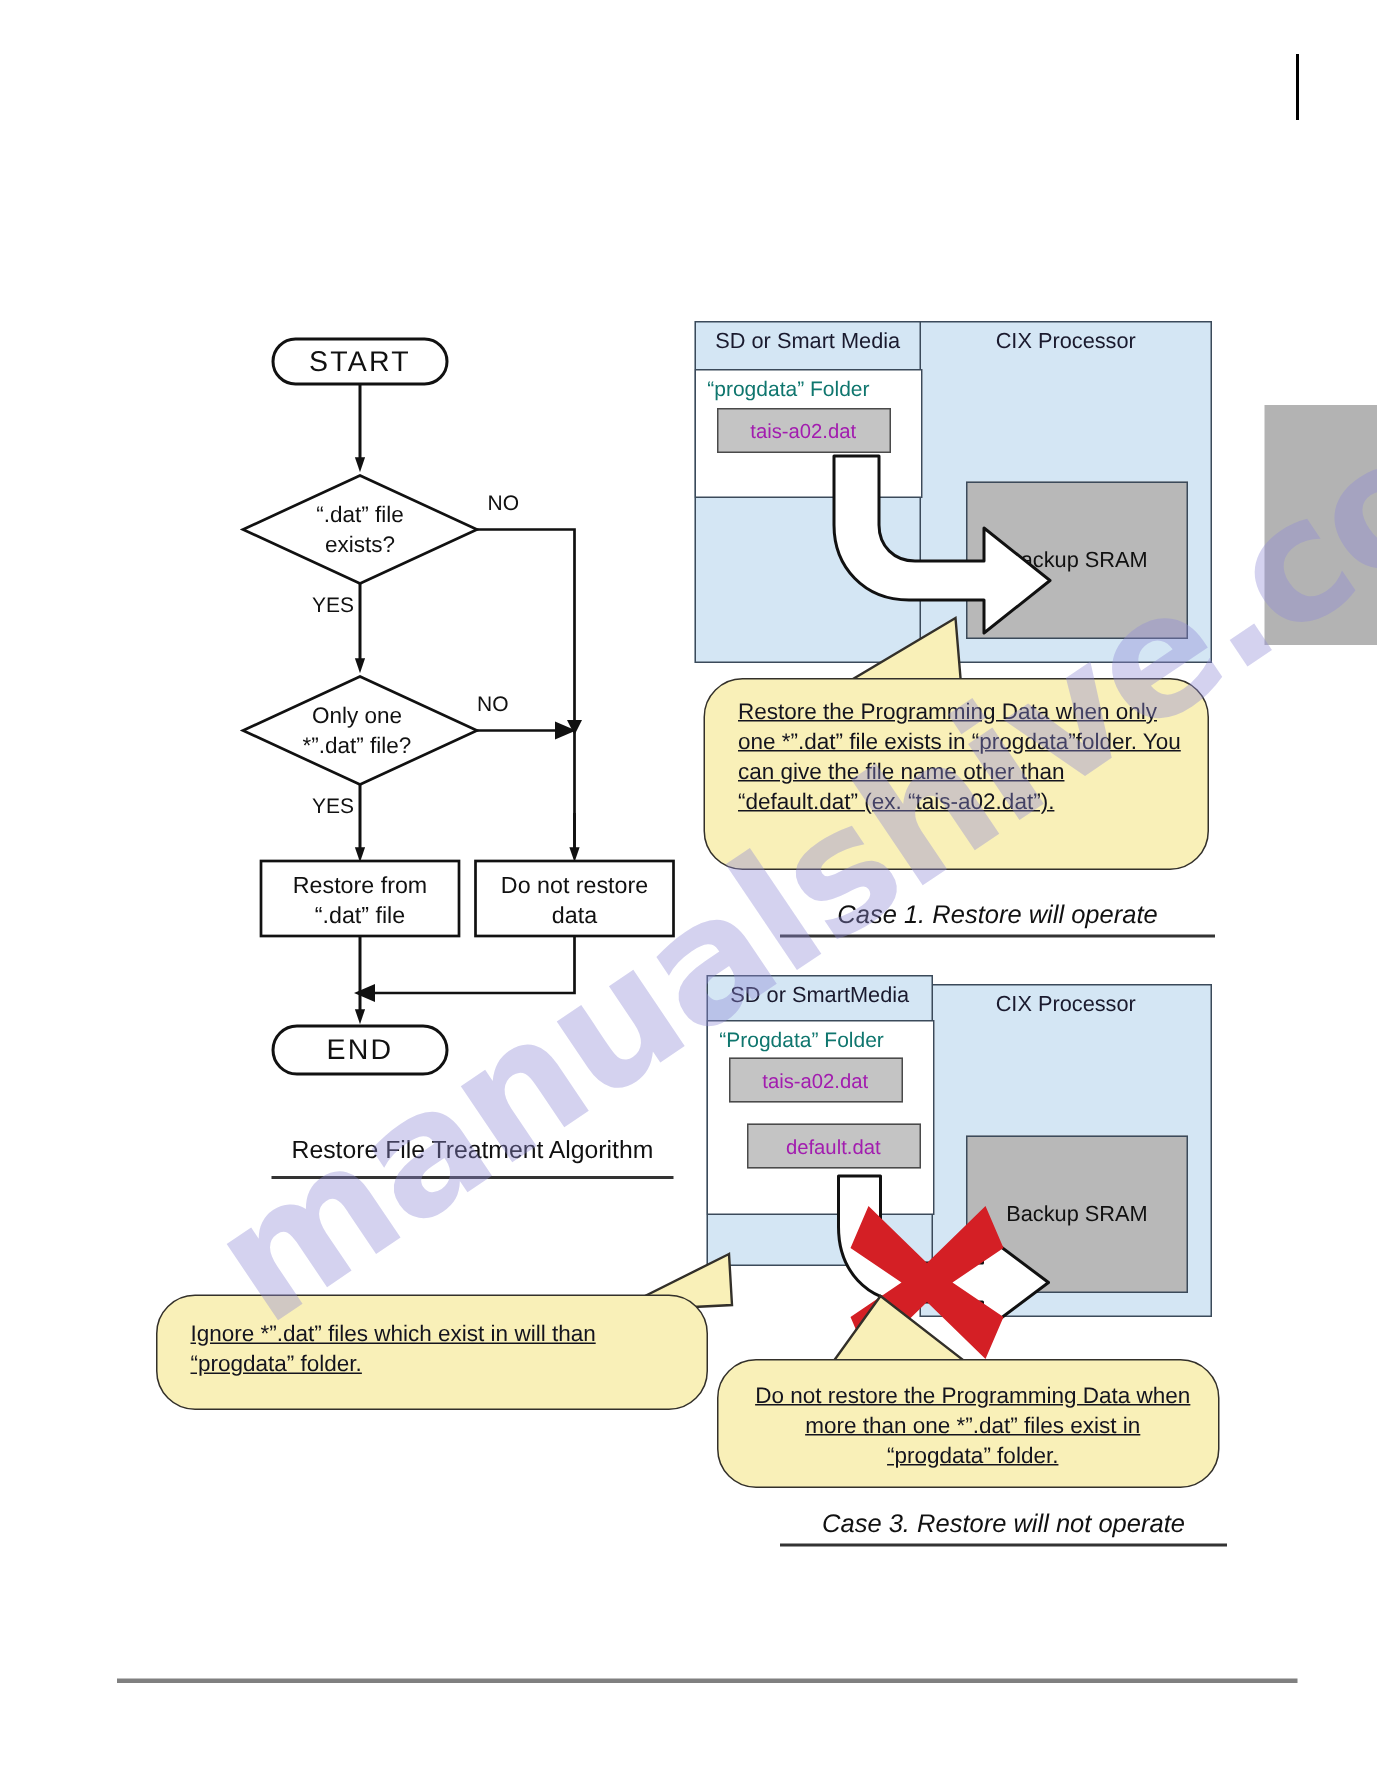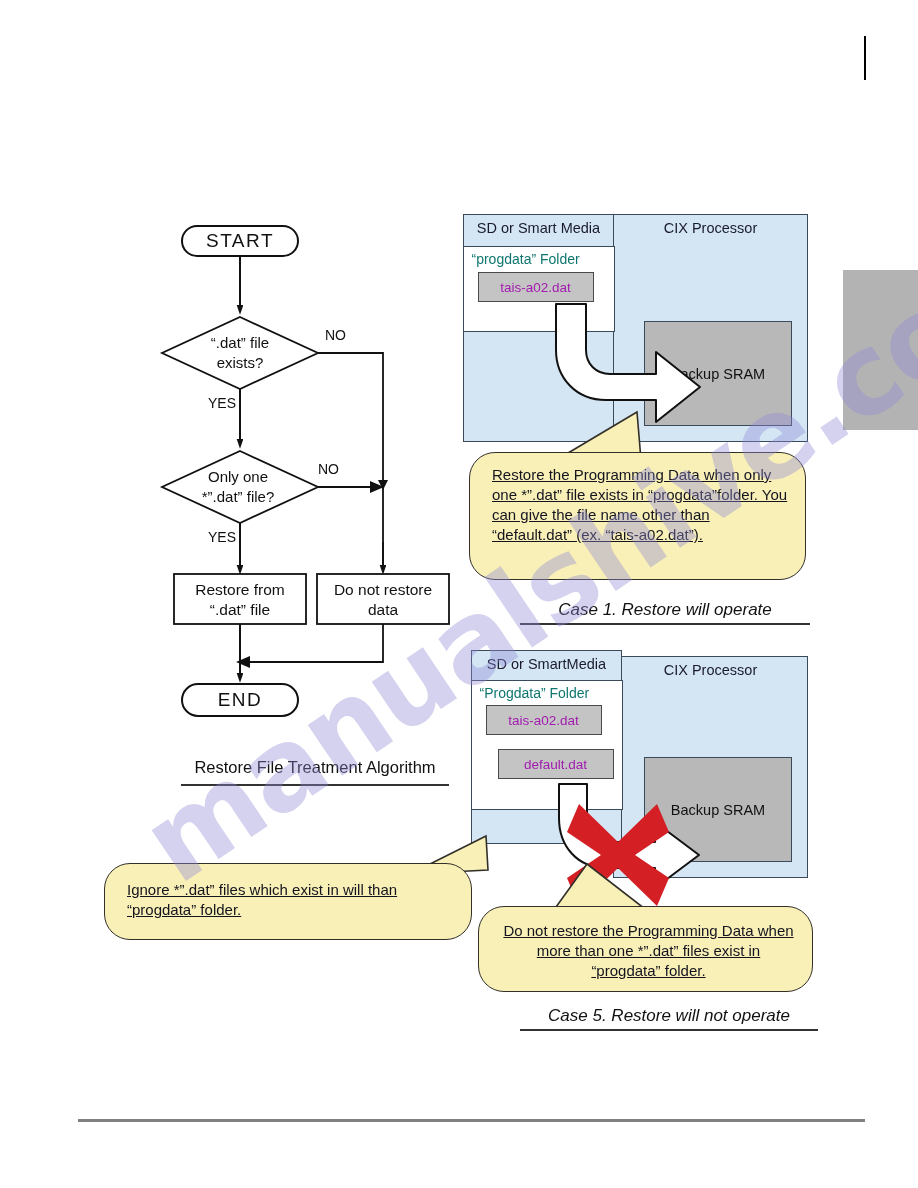--- a/index.html
+++ b/index.html
@@ -268,21 +268,21 @@
   </svg>
 
   <div class="callout" id="case2-callout" style="left:478px; top:906px; width:335px; height:86px;text-align:center;">
     <div class="callout-text" style="top:14px;">Do not restore the Programming Data when more than one *”.dat” files exist in “progdata” folder.</div>
   </div>
   <svg style="position:absolute; left:545px; top:862px; width:110px; height:56px; z-index:24;" viewBox="0 0 110 56">
     <path d="M42,2 L6,52 L104,50 Z" fill="#f9f0b8" stroke="#33302a" stroke-width="1.6"></path>
   </svg>
 
   <div class="case-caption" id="case2-caption" style="left:520px; top:1006px; width:298px;">
-    <span>Case 5. Restore will not operate</span>
+    <span>Case 3. Restore will not operate</span>
     <div class="cc-rule"></div>
   </div>
 
   <div id="watermark">
     <div class="wm-text" style="left:0; top:470px;">manualshive.com</div>
   </div>
 
 </div>
 
 </body></html>

